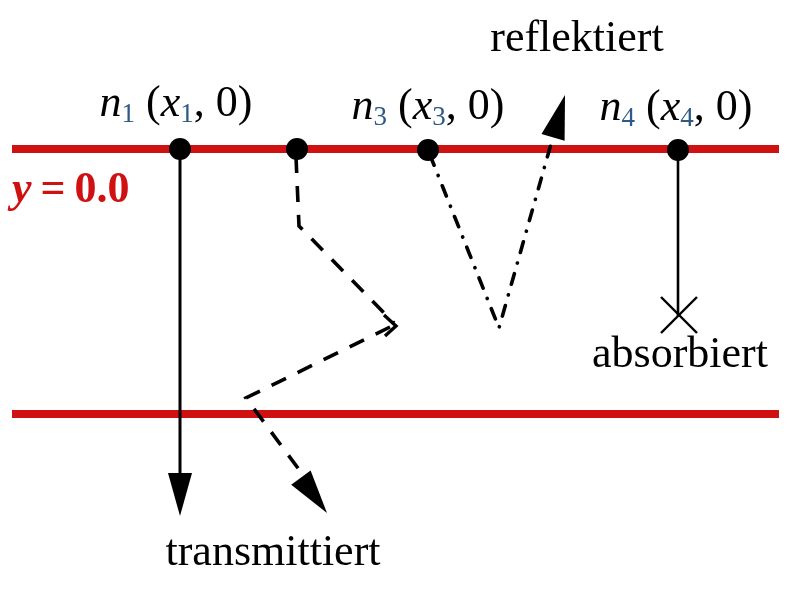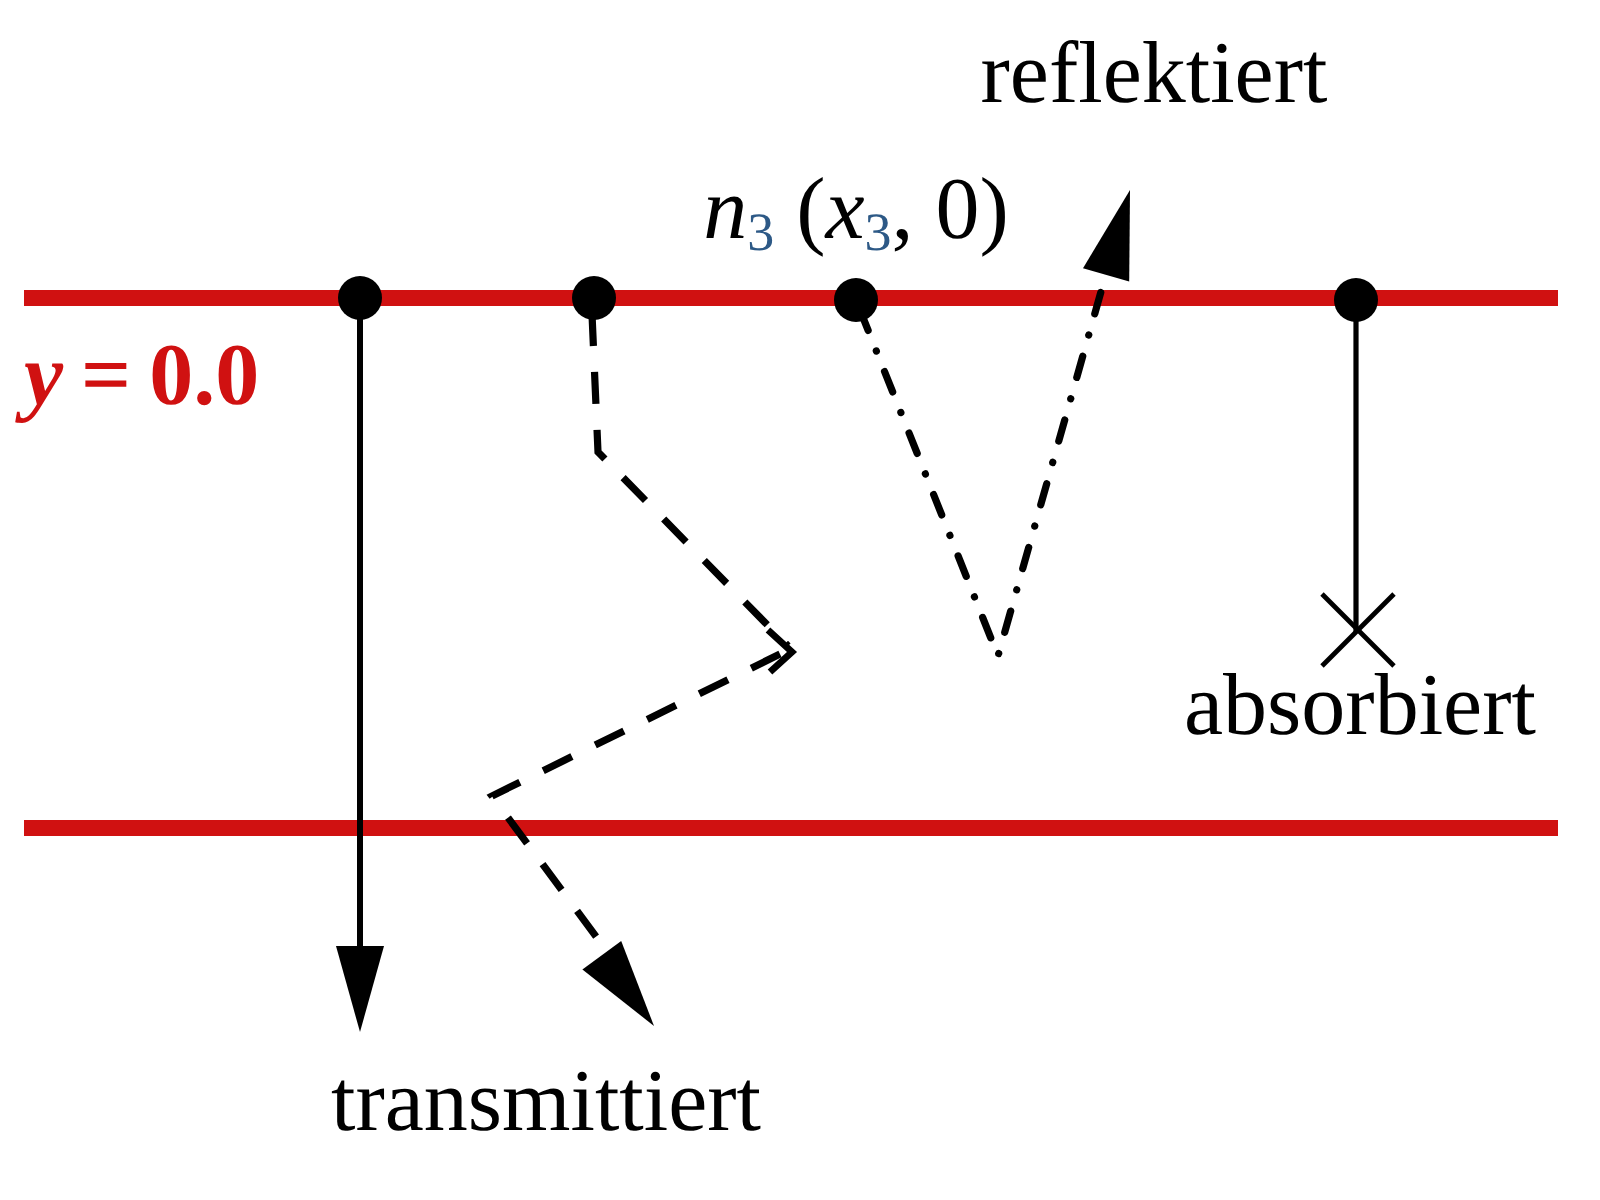--- a/index.html
+++ b/index.html
@@ -46,25 +46,31 @@
     <circle cx="180" cy="149" r="11" fill="#000"></circle>
     <circle cx="297" cy="149" r="11" fill="#000"></circle>
     <circle cx="428" cy="150" r="11" fill="#000"></circle>
     <circle cx="678" cy="150" r="11" fill="#000"></circle>
   </svg>
 
   <div class="lbl word" style="left:577px;top:37px">reflektiert</div>
   <div class="lbl word" style="left:273px;top:551px">transmittiert</div>
   <div class="lbl word" style="left:680px;top:353px">absorbiert</div>
 
+  <div class="lbl" style="left:176px;top:102px">
+    <span class="it">n</span><sub class="sub-blue">1</sub><span class="paren">(</span><span class="it">x</span><sub class="sub-blue">1</sub><span>, 0)</span>
+  </div>
 
   <div class="lbl" style="left:428px;top:105px">
     <span class="it">n</span><sub class="sub-blue">3</sub><span class="paren">(</span><span class="it">x</span><sub class="sub-blue">3</sub><span>, 0)</span>
   </div>
 
+  <div class="lbl" style="left:676px;top:106px">
+    <span class="it">n</span><sub class="sub-blue">4</sub><span class="paren">(</span><span class="it">x</span><sub class="sub-blue">4</sub><span>, 0)</span>
+  </div>
 
 
   <div class="lbl red-lbl left-anchor" style="left:12px;top:188px">
     <span class="it">y</span><span class="eq">=</span><span>0.0</span>
   </div>
 
 
 </div>
 
 </body></html>

